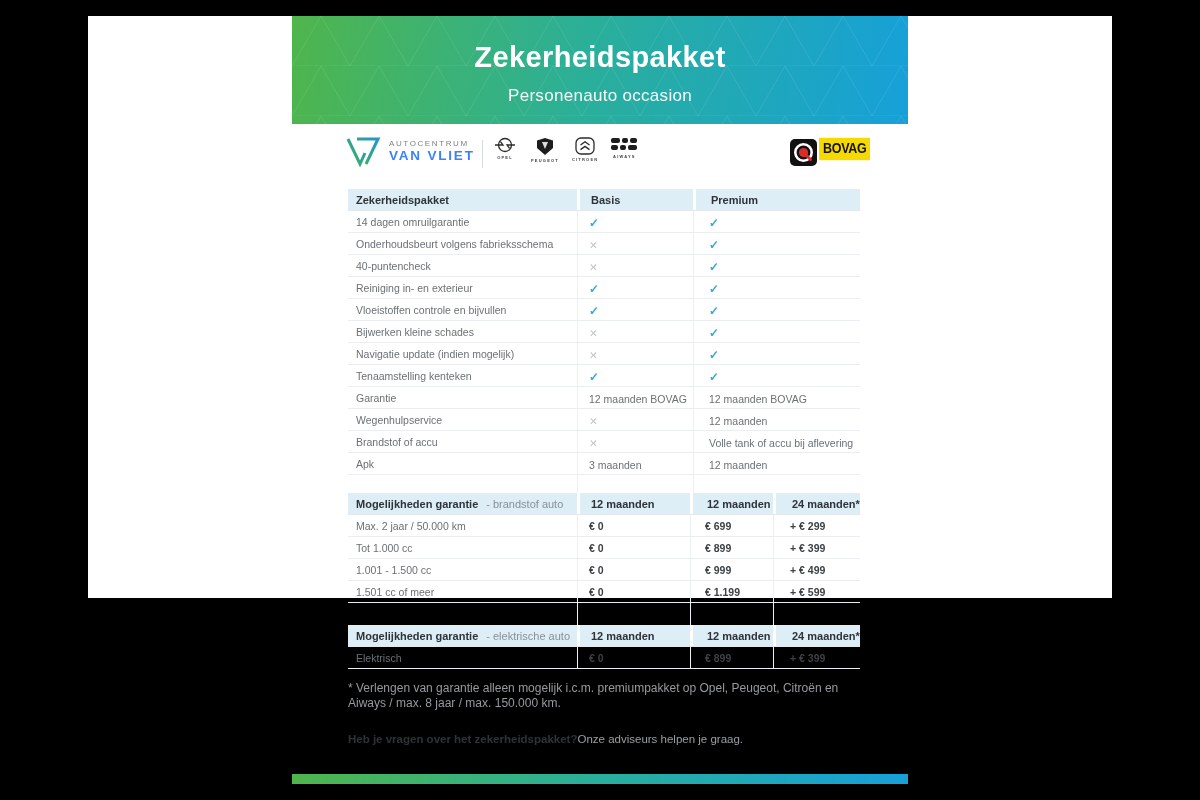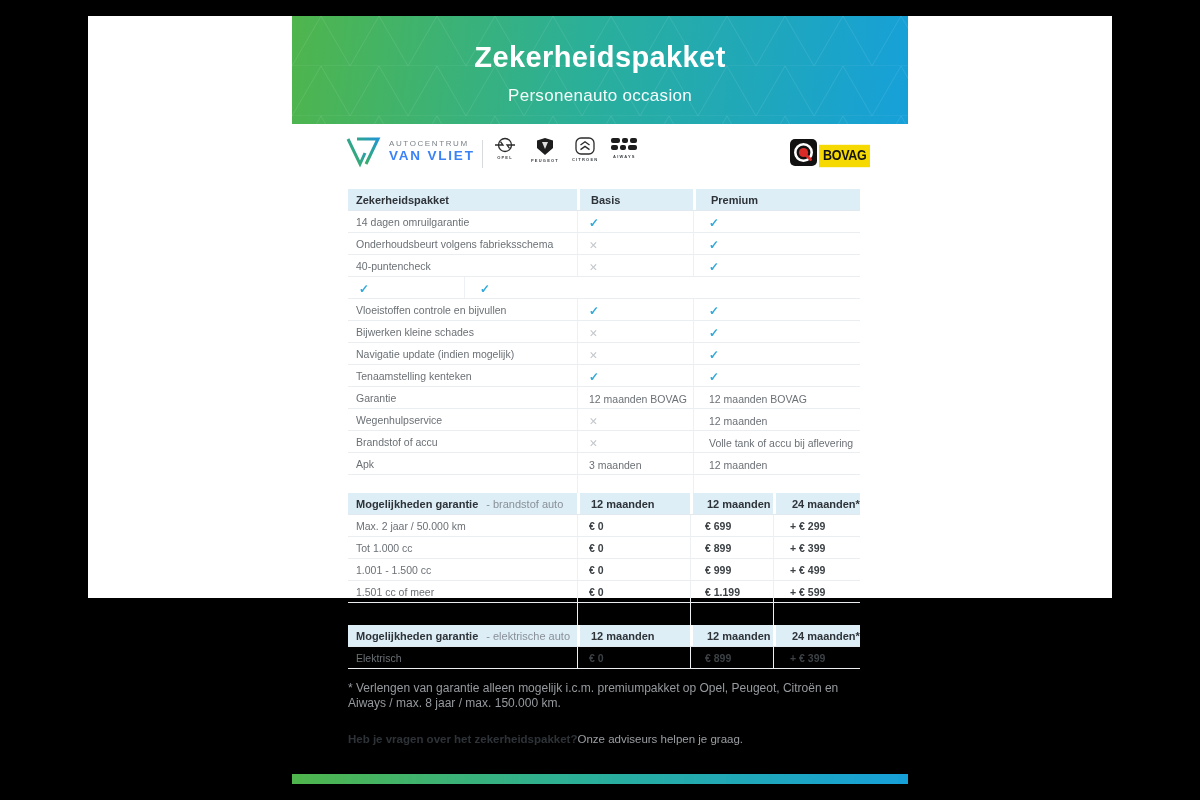--- a/index.html
+++ b/index.html
@@ -18,21 +18,21 @@
 
   
   .dealer{position:absolute;left:256px;top:118px;display:flex;align-items:center;gap:7px;}
   .dealer-text{display:flex;flex-direction:column;line-height:1.15;}
   .dealer-top{font-size:8px;letter-spacing:1.6px;color:#7c8288;font-weight:400;}
   .dealer-bottom{font-size:13.5px;letter-spacing:1.8px;color:#3b82f6;font-weight:700;}
   .logo-divider{position:absolute;left:394px;top:124px;width:1px;height:28px;background:#d8dbde;}
   .brands{position:absolute;left:404px;top:121px;display:flex;align-items:flex-start;gap:13px;}
   .brand{display:flex;flex-direction:column;align-items:center;gap:2px;}
   .brand-label{font-size:4px;letter-spacing:1.2px;color:#3a3f44;font-weight:700;}
-  .bovag{position:absolute;left:702px;top:123px;display:flex;align-items:flex-end;}
+  .bovag{position:absolute;left:702px;top:123px;display:flex;align-items:flex-start;}
   .bovag-badge{width:27px;height:27px;background:#111;border-radius:5px;display:flex;align-items:center;justify-content:center;}
   .bovag-name{height:20px;margin-left:2px;background:#f6d900;color:#121212;font-weight:900;
               font-size:12.5px;line-height:20px;padding:0 4px;letter-spacing:-.3px;transform:scaleY(1.12);}
 
   
   .content{position:absolute;left:260px;top:173px;width:512px;}
   .trow{display:flex;height:22px;line-height:22px;border-bottom:1px solid #eaeef1;box-sizing:border-box;}
   .thead{border-bottom:1px solid #e2e9ee;}
   .thead .cell{background:#ddeef7;font-weight:700;color:#2e3338;font-size:11px;}
   .thead .cell + .cell{border-left:3px solid #ffffff;}
@@ -162,20 +162,21 @@
           <div class="cell c-label">Onderhoudsbeurt volgens fabrieksschema</div>
           <div class="cell c-b"><span class="mk-cross">✕</span></div>
           <div class="cell c-p"><span class="mk-check">✓</span></div>
         </div>
         <div class="trow">
           <div class="cell c-label">40-puntencheck</div>
           <div class="cell c-b"><span class="mk-cross">✕</span></div>
           <div class="cell c-p"><span class="mk-check">✓</span></div>
         </div>
         <div class="trow">
+          <div class="cell c-label">Reiniging in- en exterieur</div>
           <div class="cell c-b"><span class="mk-check">✓</span></div>
           <div class="cell c-p"><span class="mk-check">✓</span></div>
         </div>
         <div class="trow">
           <div class="cell c-label">Vloeistoffen controle en bijvullen</div>
           <div class="cell c-b"><span class="mk-check">✓</span></div>
           <div class="cell c-p"><span class="mk-check">✓</span></div>
         </div>
         <div class="trow">
           <div class="cell c-label">Bijwerken kleine schades</div>

